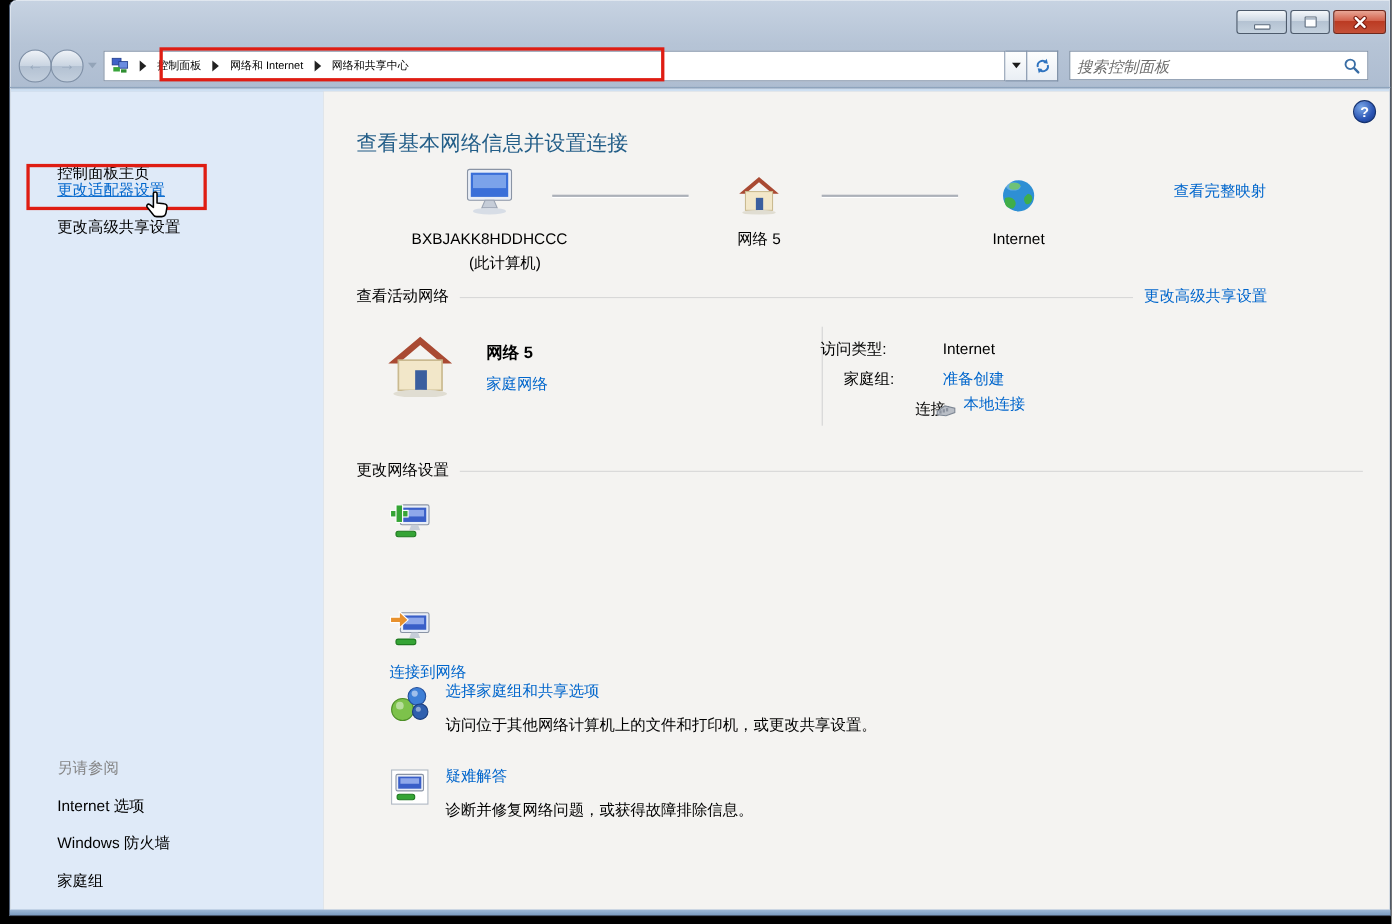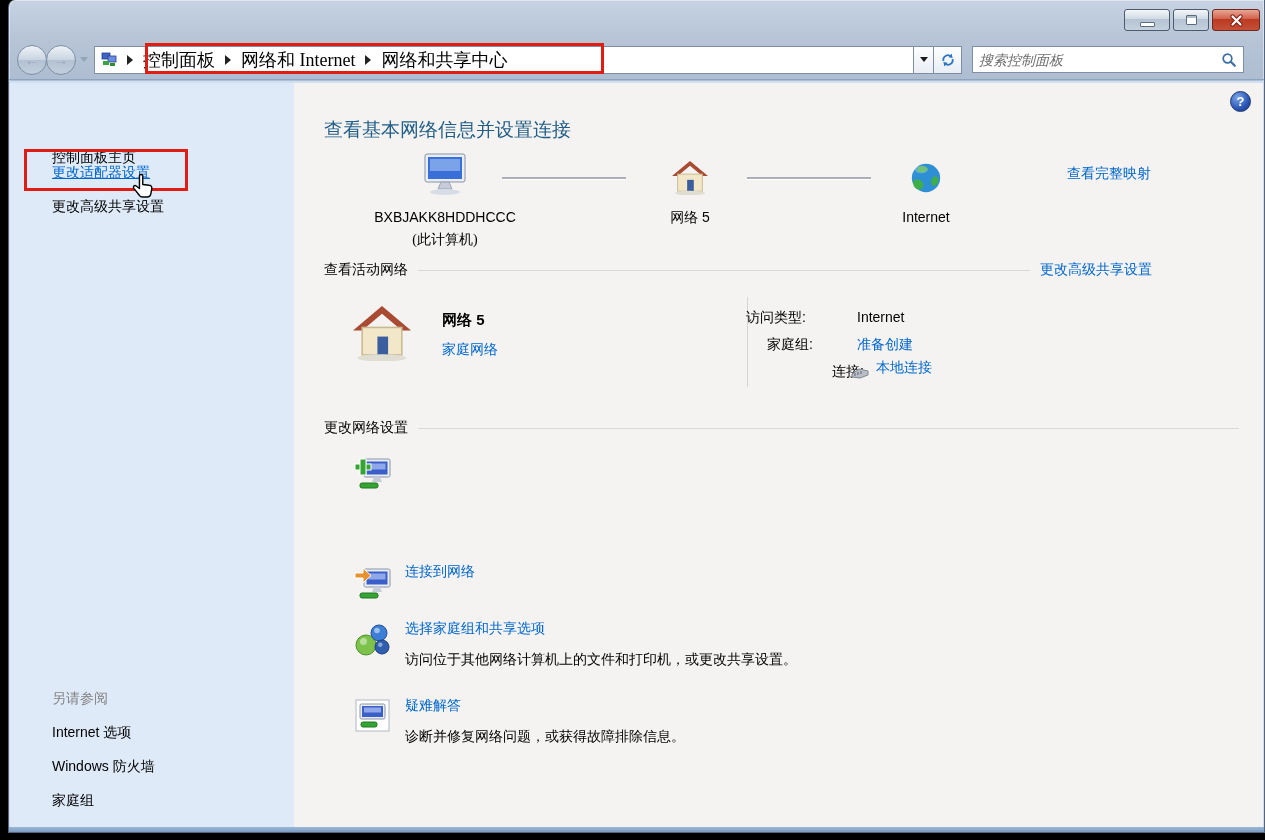--- a/index.html
+++ b/index.html
@@ -38,21 +38,21 @@
     background:linear-gradient(#eef2f7,#c9d4e1 50%,#b3c1d2 51%,#c3cfdd);
     border:1px solid #7e8fa5; display:flex; align-items:center; justify-content:center;
   }
   .nav-circle + .nav-circle { margin-left:-1px; }
   .nav-arrow { font-size:15px; color:#98a9bd; font-weight:bold; }
   .chevron-sm { width:0; height:0; border-left:4px solid transparent; border-right:4px solid transparent; border-top:5px solid #93a4b8; margin:0 6px 0 4px; }
   .addressbar {
     height:28px; width:820px; background:#fff; border:1px solid #7e8fa5;
     display:flex; align-items:center; padding:0 6px; gap:6px;
   }
-  .crumb { font-size:18px; white-space:nowrap; cursor:default;font-family:Liberation Serif, serif; }
+  .crumb { font-size:10px; white-space:nowrap; cursor:default; }
   .crumb-sep { width:0; height:0; border-left:6px solid #222; border-top:5px solid transparent; border-bottom:5px solid transparent; margin:0 4px; }
   .addr-btn {
     height:28px; border:1px solid #7e8fa5; border-left:none; background:linear-gradient(#fdfefe,#e9eef4);
     display:flex; align-items:center; justify-content:center;
   }
   .addr-drop { width:20px; } .addr-refresh { width:28px; }
   .chevron-blk { width:0; height:0; border-left:4px solid transparent; border-right:4px solid transparent; border-top:5px solid #1b1b1b; }
   .searchbox {
     margin-left:10px; width:272px; height:27px; background:#fff; border:1px solid #7e8fa5;
     display:flex; align-items:center; padding:0 6px;
@@ -184,21 +184,21 @@
       <div class="map-node" style="left:103px; top:69px; width:96px;">
         <svg width="48" height="44" viewBox="0 0 48 44">
           <rect x="4" y="2" width="40" height="28" rx="2" fill="#e9eef6" stroke="#8a94a5"></rect>
           <rect x="7" y="5" width="34" height="22" fill="#3a6fd8"></rect>
           <rect x="9" y="7" width="30" height="12" fill="#7ba3ea"></rect>
           <path d="M20 30 h8 l3 7 h-14 z" fill="#c6cdd8" stroke="#9aa3b2"></path>
           <ellipse cx="24" cy="40" rx="15" ry="3" fill="#d7dde6"></ellipse>
         </svg>
       </div>
       <div class="map-node map-label" style="left:58px; top:126px; width:186px;">BXBJAKK8HDDHCCC</div>
-      <div class="map-node map-label" style="left:58px; top:148px; width:186px;font-family:Liberation Serif, serif;">(此计算机)</div>
+      <div class="map-node map-label" style="left:72px; top:148px; width:186px;">(此计算机)</div>
 
       <div class="map-line" style="left:208px; top:94px; width:124px;"></div>
 
       <div class="map-node" style="left:377px; top:76px; width:38px;">
         <svg width="38" height="36" viewBox="0 0 40 38">
           <polygon points="20,2 39,18 33,18 20,7 7,18 1,18" fill="#a94a33"></polygon>
           <rect x="7" y="16" width="26" height="18" fill="#f2e7c9" stroke="#c9b98f"></rect>
           <rect x="17" y="22" width="7" height="12" fill="#3b5f9e"></rect>
           <ellipse cx="20" cy="36" rx="16" ry="2.4" fill="#e0ddd2"></ellipse>
         </svg>
@@ -264,21 +264,21 @@
           <rect x="10" y="6" width="26" height="18" rx="1.5" fill="#e9eef6" stroke="#8a94a5"></rect>
           <rect x="12.5" y="8.5" width="21" height="13" fill="#3a5fc8"></rect>
           <rect x="14.5" y="10.5" width="17" height="6" fill="#8fa8ea"></rect>
           <path d="M20 24 h6 l2 5 h-10 z" fill="#c6cdd8"></path>
           <rect x="6" y="30" width="18" height="5" rx="2" fill="#35a435" stroke="#1f7a20"></rect>
           <rect x="1" y="11" width="16" height="6" fill="#35a435" stroke="#ffffff"></rect>
           <rect x="6" y="6" width="6" height="16" fill="#35a435" stroke="#ffffff"></rect>
         </svg>
       </div>
 
-      <div class="task-item" style="top:480px;">
+      <div class="task-item" style="top:468px;flex-direction:column;">
         <svg class="task-icon" viewBox="0 0 38 38">
           <rect x="10" y="6" width="26" height="18" rx="1.5" fill="#e9eef6" stroke="#8a94a5"></rect>
           <rect x="12.5" y="8.5" width="21" height="13" fill="#3a5fc8"></rect>
           <rect x="14.5" y="10.5" width="17" height="6" fill="#8fa8ea"></rect>
           <path d="M20 24 h6 l2 5 h-10 z" fill="#c6cdd8"></path>
           <rect x="6" y="30" width="18" height="5" rx="2" fill="#35a435" stroke="#1f7a20"></rect>
           <polygon points="1,10 9,10 9,5 17,12.5 9,20 9,15 1,15" fill="#e8912d" stroke="#ffffff"></polygon>
         </svg>
         <div>
           <div><a class="lnk task-title">连接到网络</a></div>

